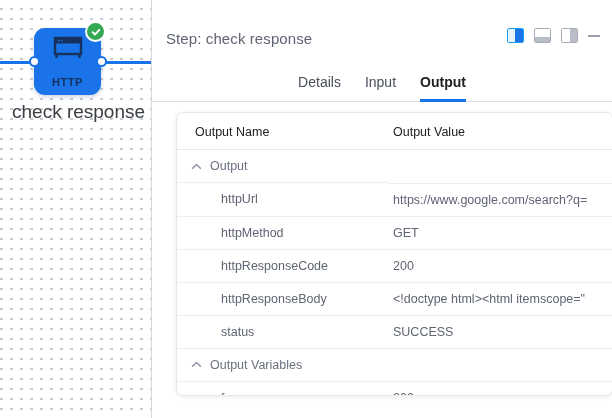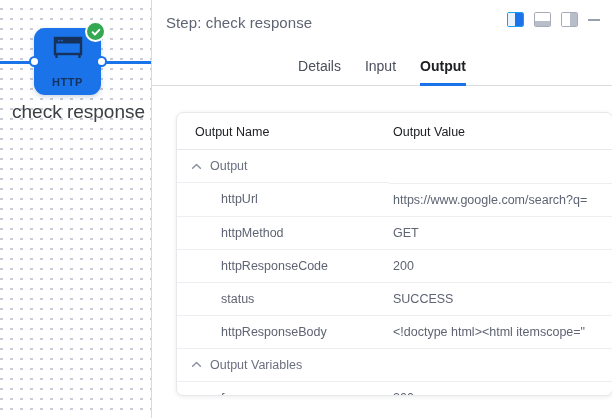--- a/index.html
+++ b/index.html
@@ -80,20 +80,21 @@
     position: relative;
     flex: 1 1 auto; height: 418px;
     background: #ffffff;
     overflow: hidden;
   }
   .panel-header {
     position: relative;
     height: 44px;
     display: flex; align-items: center;
     padding: 0 32px 0 14px;
+    margin-top: 16px;
   }
   .panel-title {
     font-size: 15px; color: #5f6473; letter-spacing: .1px;
   }
   .header-actions {
     position: absolute; right: 12px; top: 12px;
     display: flex; align-items: center; gap: 10px;
   }
   .layout-icon {
     width: 17px; height: 15px;
@@ -254,26 +255,26 @@
           </tr>
           <tr>
             <td class="name-cell child-indent">httpMethod</td>
             <td class="value-cell">GET</td>
           </tr>
           <tr>
             <td class="name-cell child-indent">httpResponseCode</td>
             <td class="value-cell">200</td>
           </tr>
           <tr>
+            <td class="name-cell child-indent">httpResponseBody</td>
+            <td class="value-cell">&lt;!doctype html&gt;&lt;html itemscope="</td>
+          </tr>
+          <tr>
             <td class="name-cell child-indent">status</td>
             <td class="value-cell">SUCCESS</td>
-          </tr>
-          <tr>
-            <td class="name-cell child-indent">httpResponseBody</td>
-            <td class="value-cell">&lt;!doctype html&gt;&lt;html itemscope="</td>
           </tr>
 
           <tr class="group-row">
             <td class="name-cell">
               <svg class="chevron" viewBox="0 0 11 11">
                 <path d="M1.6 7.3 L5.5 3.4 L9.4 7.3" fill="none" stroke="#8a8fa0" stroke-width="1.4" stroke-linecap="round" stroke-linejoin="round"></path>
               </svg>
               <span class="group-label">Output Variables</span>
             </td>
             <td class="value-cell"></td>

